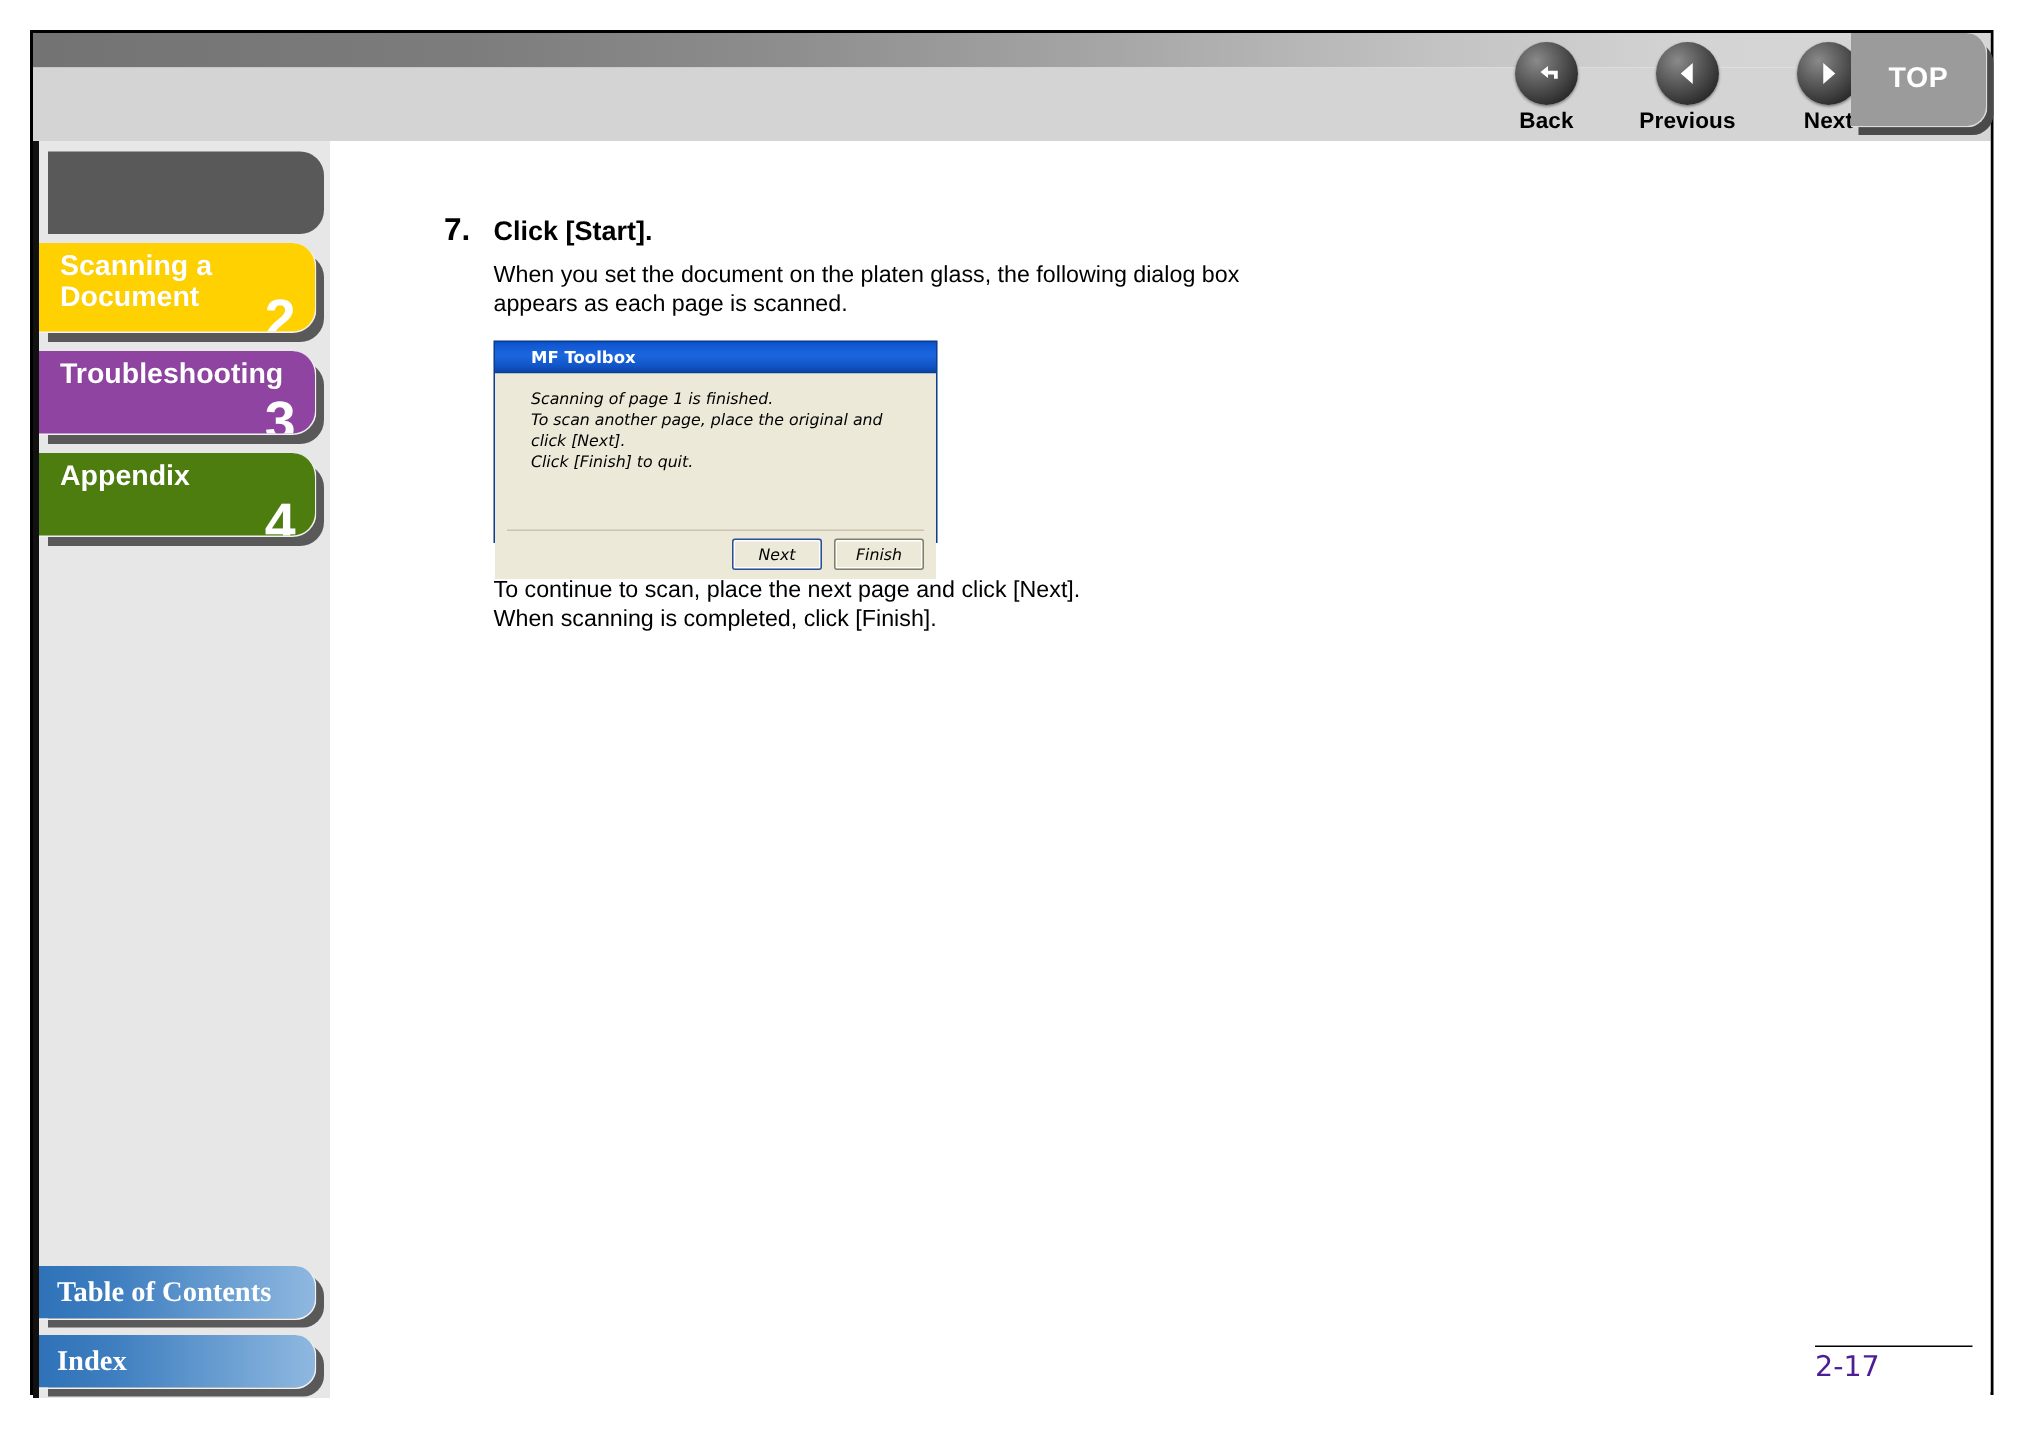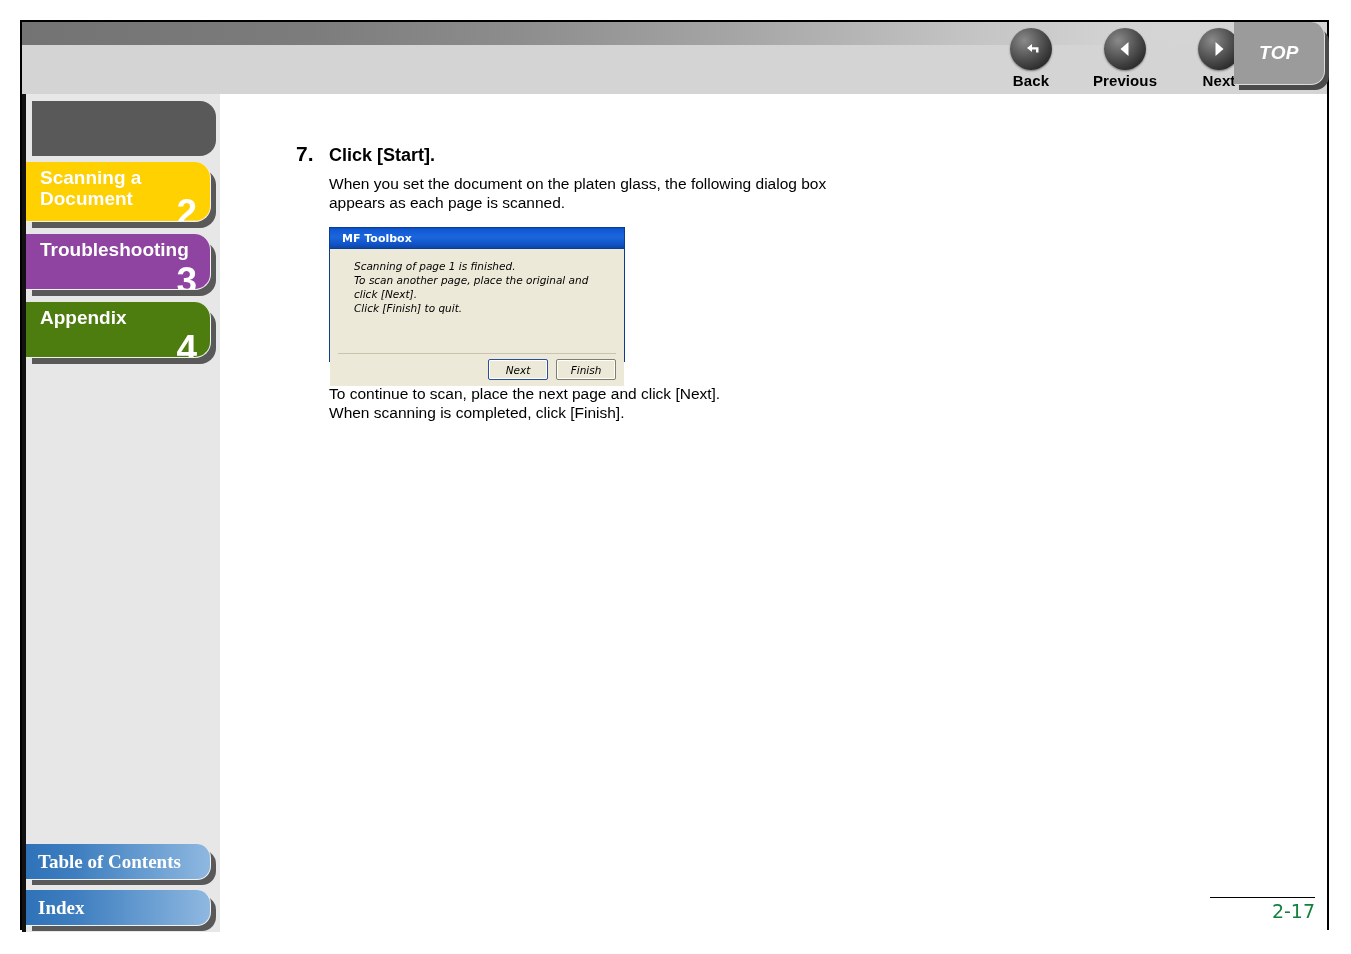--- a/index.html
+++ b/index.html
@@ -75,21 +75,20 @@
     width:90px;height:62px;
     background:#9b9b9b;
     border-radius:0 14px 14px 0;
     border-right:1px solid #dcdcdc;
     border-bottom:1px solid #dcdcdc;
     display:flex;align-items:center;justify-content:center;
   }
   #top-tab .face span{
     color:#ffffff;font-weight:bold;font-size:19px;
     letter-spacing:.4px;
-    font-style:italic;
   }
 
   
   #sidebar{
     position:absolute;
     left:0;top:72px;
     width:198px;height:838px;
     background:#e7e7e7;
     border-left:4px solid #111111;
     box-sizing:border-box;
@@ -199,21 +198,21 @@
     box-sizing:border-box;
     background:#ece9d8;
   }
   #dialog .titlebar{
     height:20px;
     background:linear-gradient(to bottom,#0a4ec4 0%,#1159d4 10%,#1b66dd 45%,#1154c8 80%,#0c45a6 100%);
     display:flex;align-items:center;
     border-bottom:1px solid #0b3e91;
   }
   #dialog .titlebar span{
-    margin-left:12px;color:#ffffff;
+    margin-left:24px;color:#ffffff;
     font-size:11px;font-weight:bold;
     font-family:"DejaVu Sans", sans-serif;
   }
   #dialog .dlgbody{
     position:relative;
     height:137px;
     background:#ece9d8;
     padding:10px 10px 0 24px;
     box-sizing:border-box;
     font-style:italic;
@@ -249,23 +248,23 @@
   .closing-text{
     position:absolute;left:109px;top:290px;width:430px;
     font-size:15.5px;color:#000;line-height:19px;
   }
 
   
   #pagenum{
     position:absolute;right:12px;bottom:10px;
     width:105px;
     border-top:1px solid #000;
-    text-align:right;
+    text-align:left;
     padding-top:2px;
-    font-size:19px;color:#15803d;
+    font-size:19px;color:#4c1d95;
     font-family:"DejaVu Sans", sans-serif;
   }
 </style>
 </head>
 <body>
 
 <div id="page-frame">
 
   <div id="header">
     <div class="hdr-grad-top"></div>

